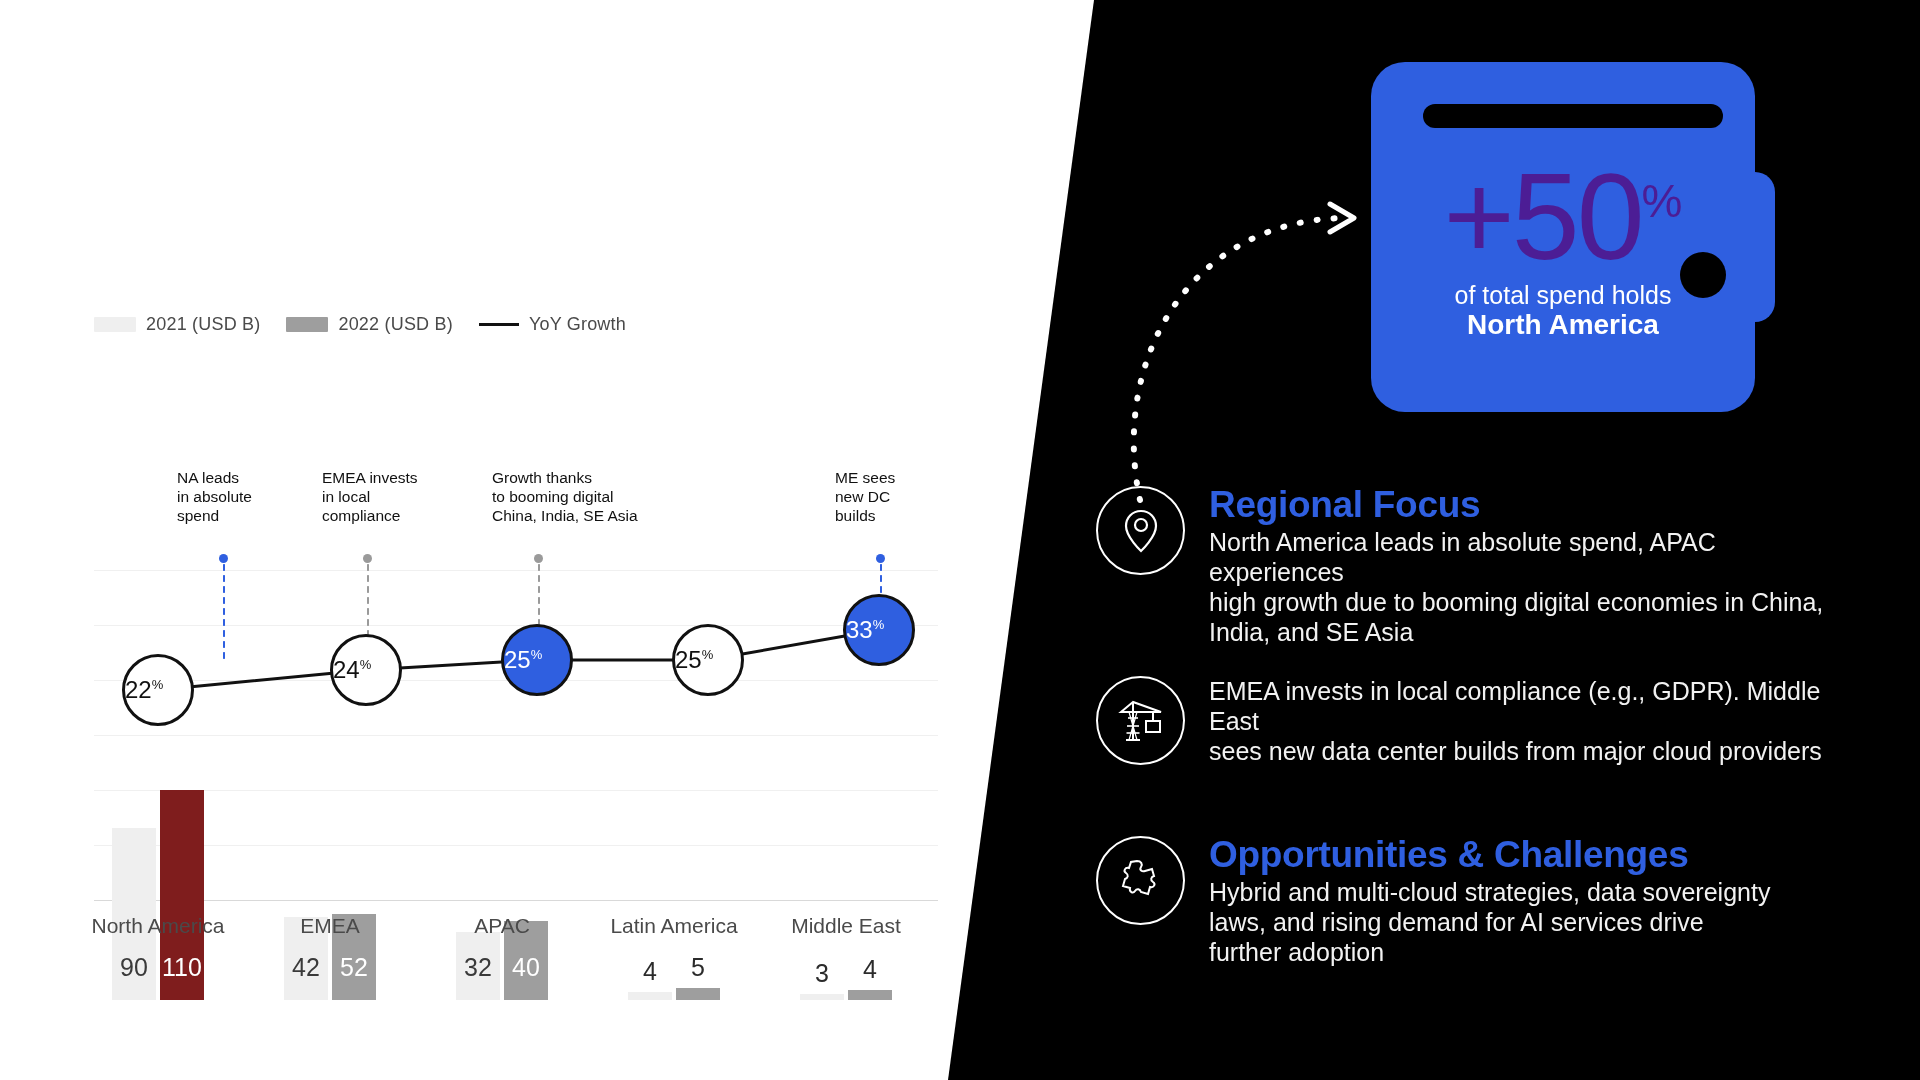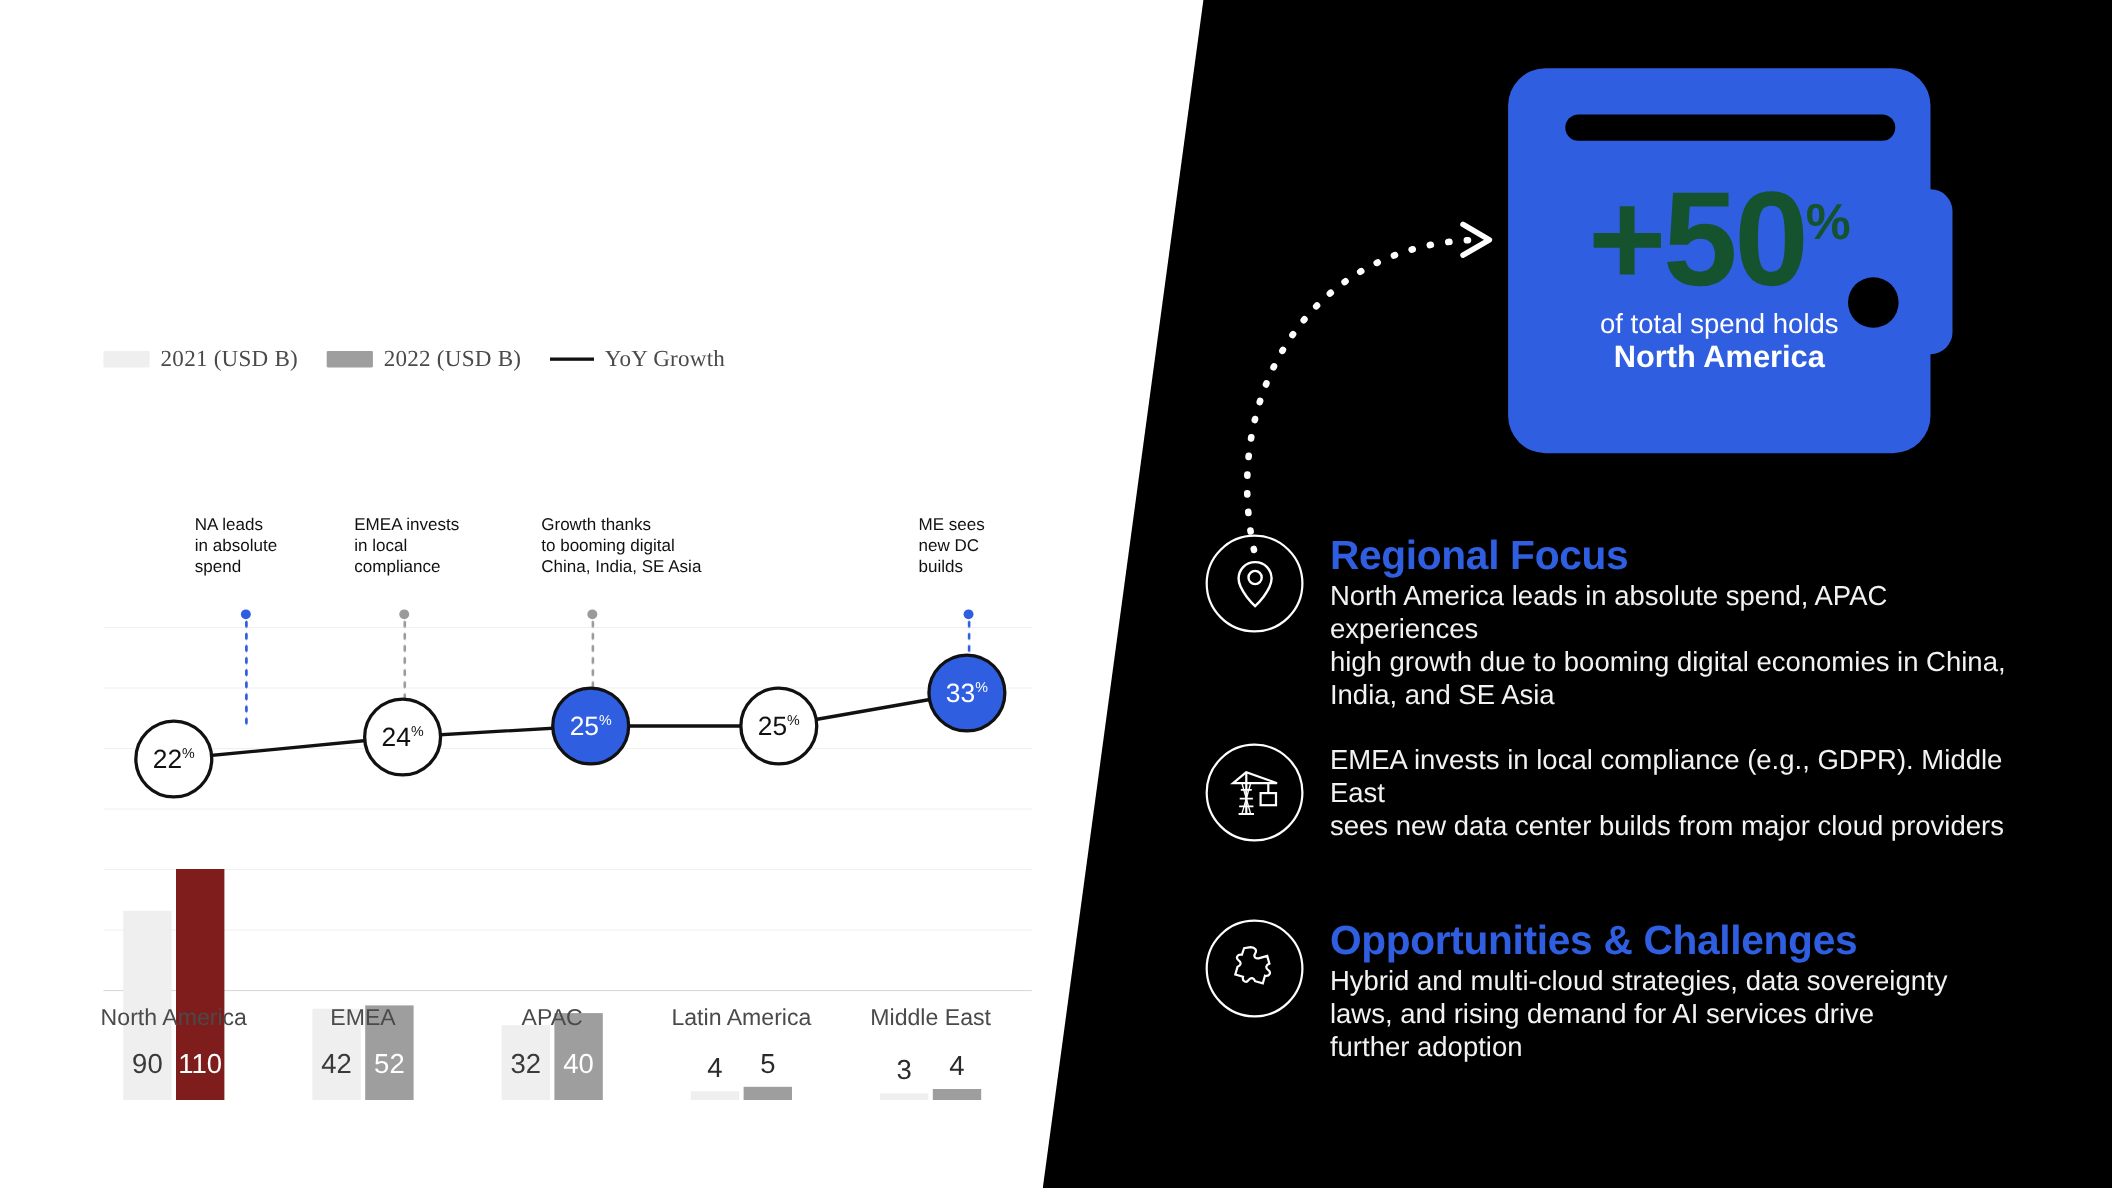--- a/index.html
+++ b/index.html
@@ -24,21 +24,21 @@
     transform:scaleX(0.92);transform-origin:left center;white-space:nowrap;
   }
   .title-l1{color:#2F5FE0;}
   .title-l2{color:#000000;}
 
   
   #legend{position:absolute;left:94px;top:314px;display:flex;align-items:center;gap:26px;}
   .lg-item{display:flex;align-items:center;gap:10px;}
   .lg-sw{width:42px;height:15px;border-radius:1px;}
   .lg-line{width:40px;height:3px;background:#111;}
-  .lg-txt{font-size:21px;color:#4a4a4a;letter-spacing:.2px;white-space:nowrap;font-family:Liberation Serif, serif;}
+  .lg-txt{font-size:18px;color:#4a4a4a;letter-spacing:.2px;white-space:nowrap;}
 
   
   #chart{position:absolute;left:94px;top:470px;width:950px;height:530px;}
 
   
   .grid{position:absolute;left:0;width:844px;height:1px;background:#f0f0f0;}
   .axis-base{position:absolute;left:0;width:844px;height:1px;background:#d9d9d9;}
 
   
   .anno{position:absolute;font-size:15.5px;line-height:1.22;color:#111;white-space:pre-line;}
@@ -58,39 +58,39 @@
   .bar-val{position:absolute;width:100%;text-align:center;font-size:25px;font-weight:400;color:#3a3a3a;}
   .bar-val.onbar{color:#ffffff;}
   .bar-val.above{color:#2b2b2b;}
 
   
   .cat{position:absolute;text-align:center;font-size:21px;color:#4a4a4a;white-space:nowrap;}
 
   
   #line-svg{position:absolute;left:0;top:0;width:950px;height:530px;overflow:visible;}
   .marker{position:absolute;border-radius:50%;background:#ffffff;border:3px solid #111111;
-          display:flex;align-items:center;justify-content:center;}
+          display:flex;align-items:center;justify-content:flex-start;}
   .marker.blue{background:#2F5FE0;}
   .mk-txt{font-size:24px;color:#111;font-weight:400;line-height:1;}
   .marker.blue .mk-txt{color:#ffffff;}
   .mk-txt sup{font-size:13px;vertical-align:super;}
 
   
   #right{position:absolute;top:0;left:0;width:1920px;height:1080px;}
 
   
   #wallet{position:absolute;left:1371px;top:62px;width:404px;height:350px;}
   .wallet-body{position:absolute;left:0;top:0;width:384px;height:350px;background:#2F5FE0;border-radius:34px;}
   .wallet-tab{position:absolute;left:352px;top:110px;width:52px;height:150px;background:#2F5FE0;border-radius:0 20px 20px 0;}
   .wallet-slot{position:absolute;left:52px;top:42px;width:300px;height:24px;background:#000;border-radius:12px;}
   .wallet-dot{position:absolute;left:309px;top:190px;width:46px;height:46px;border-radius:50%;background:#000;}
   .wallet-inner{position:absolute;left:0;top:0;width:384px;height:350px;display:flex;flex-direction:column;
                 align-items:center;justify-content:center;padding-top:30px;box-sizing:border-box;}
-  .big-pct{font-family:"Liberation Sans Narrow","Liberation Sans",sans-serif;font-weight:700;
-           color:#14532d;font-size:122px;line-height:0.88;letter-spacing:-3px;position:relative;text-align:center;}
+  .big-pct{font-family:"Liberation Sans Narrow","Liberation Sans",sans-serif;font-weight:400;
+           color:#4c1d95;font-size:122px;line-height:0.88;letter-spacing:-3px;position:relative;text-align:center;}
   .big-pct .sup{font-size:46px;vertical-align:super;letter-spacing:0;}
   .w-sub{color:#fff;font-size:25px;line-height:1.12;margin-top:10px;text-align:center;}
   .w-sub b{font-weight:700;font-size:28px;display:block;}
 
   
   #arrow-svg{position:absolute;left:1130px;top:180px;width:320px;height:330px;overflow:visible;}
 
   
   .feat{position:absolute;display:flex;gap:24px;align-items:flex-start;}
   .feat-ico{flex:0 0 auto;width:85px;height:85px;border:2px solid #ffffff;border-radius:50%;

